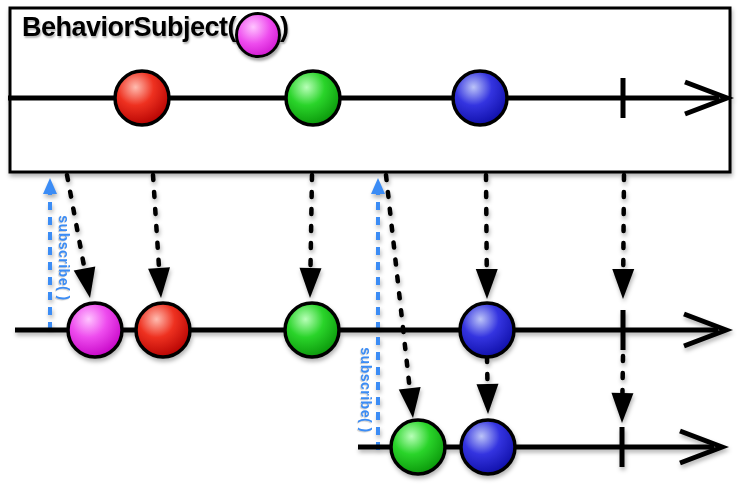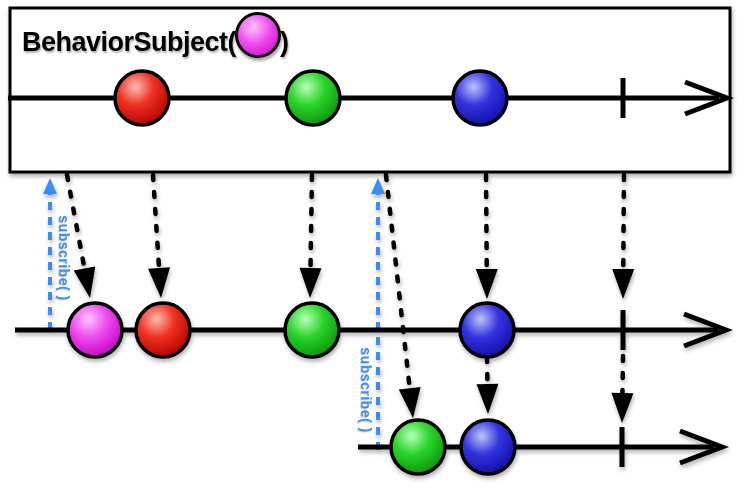--- a/index.html
+++ b/index.html
@@ -15,21 +15,21 @@
     background: #ffffff;
   }
   svg#diagram {
     position: absolute; left: 0; top: 0;
     filter: drop-shadow(1px 3px 2px rgba(0,0,0,0.30));
   }
   .title {
     position: absolute;
     left: 22px; top: 12px;
     display: flex;
-    align-items: flex-end;
+    align-items: flex-start;
     gap: 1px;
     font-weight: bold;
     font-size: 27px;
     letter-spacing: -0.5px;
     color: #000000;
     text-shadow: 1px 2px 2px rgba(0,0,0,0.30);
     white-space: nowrap;
   }
   .title-marble {
     display: inline-block;

